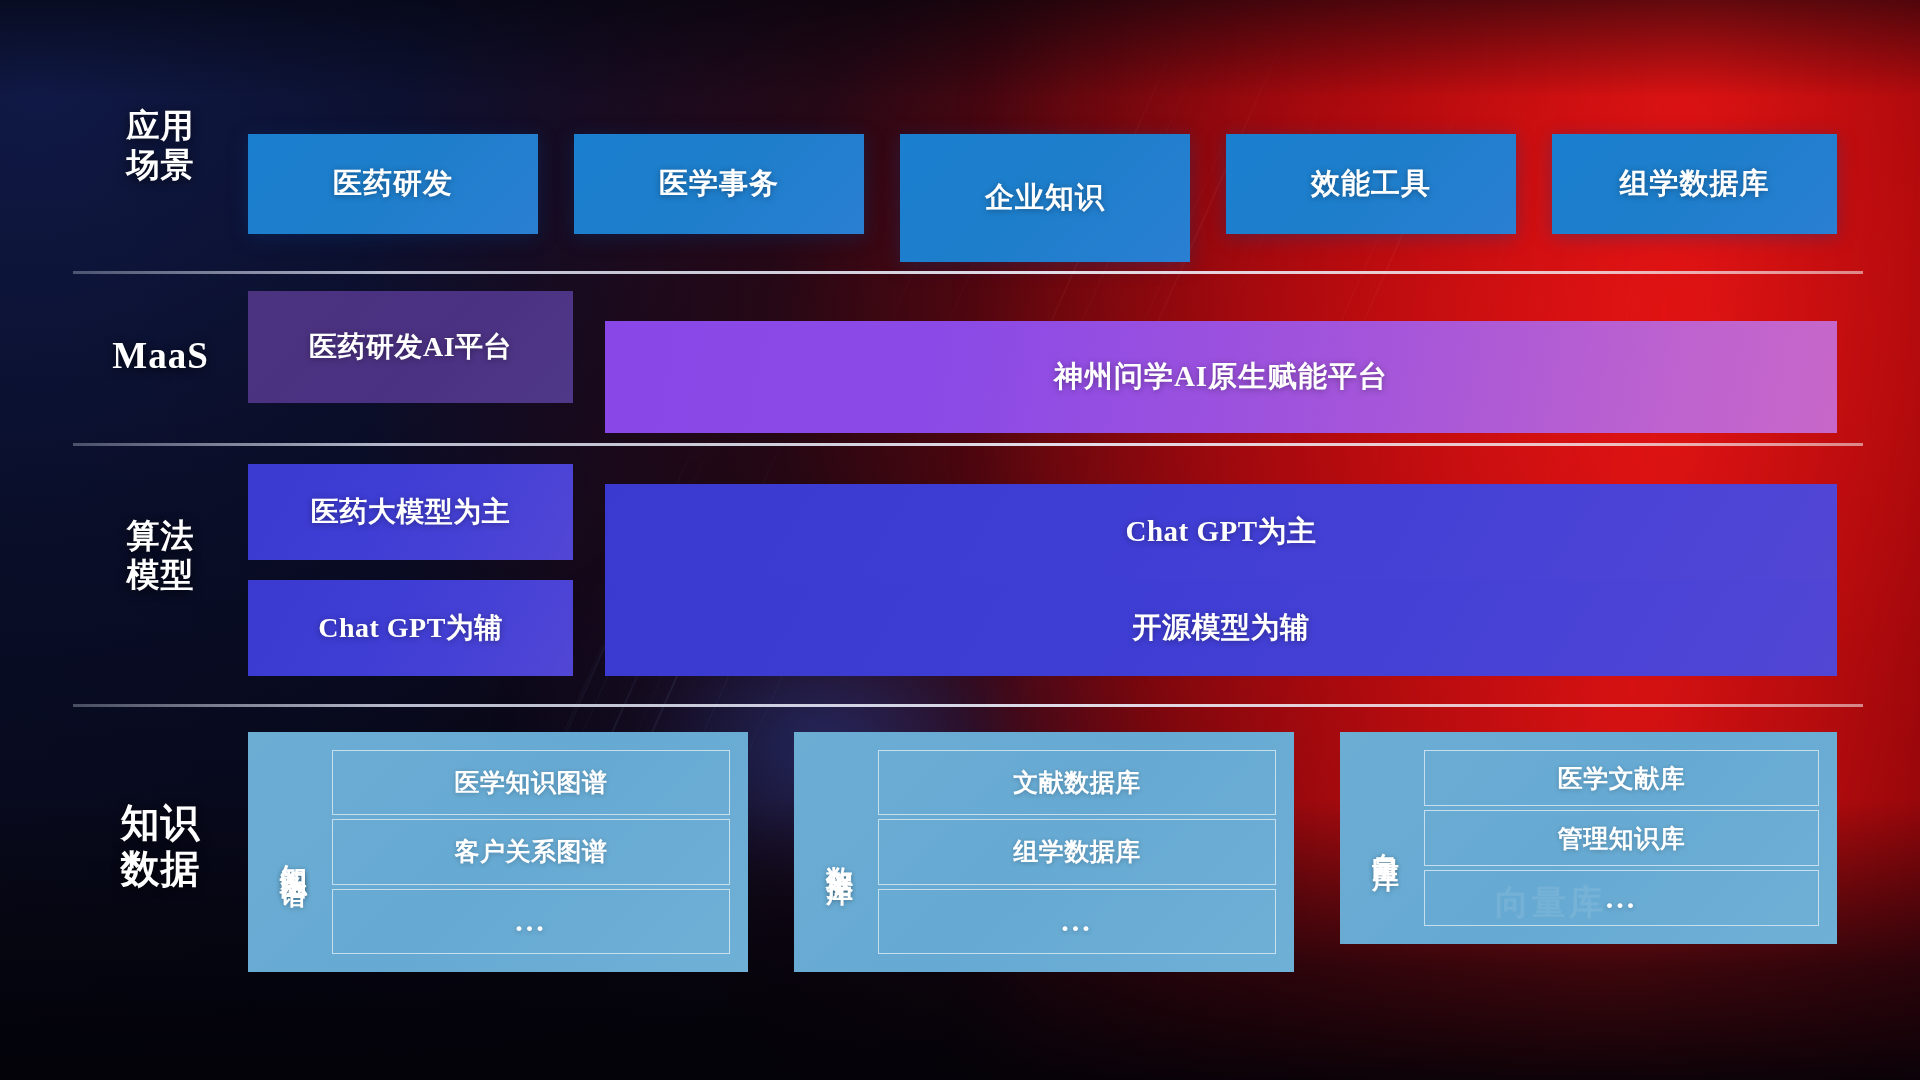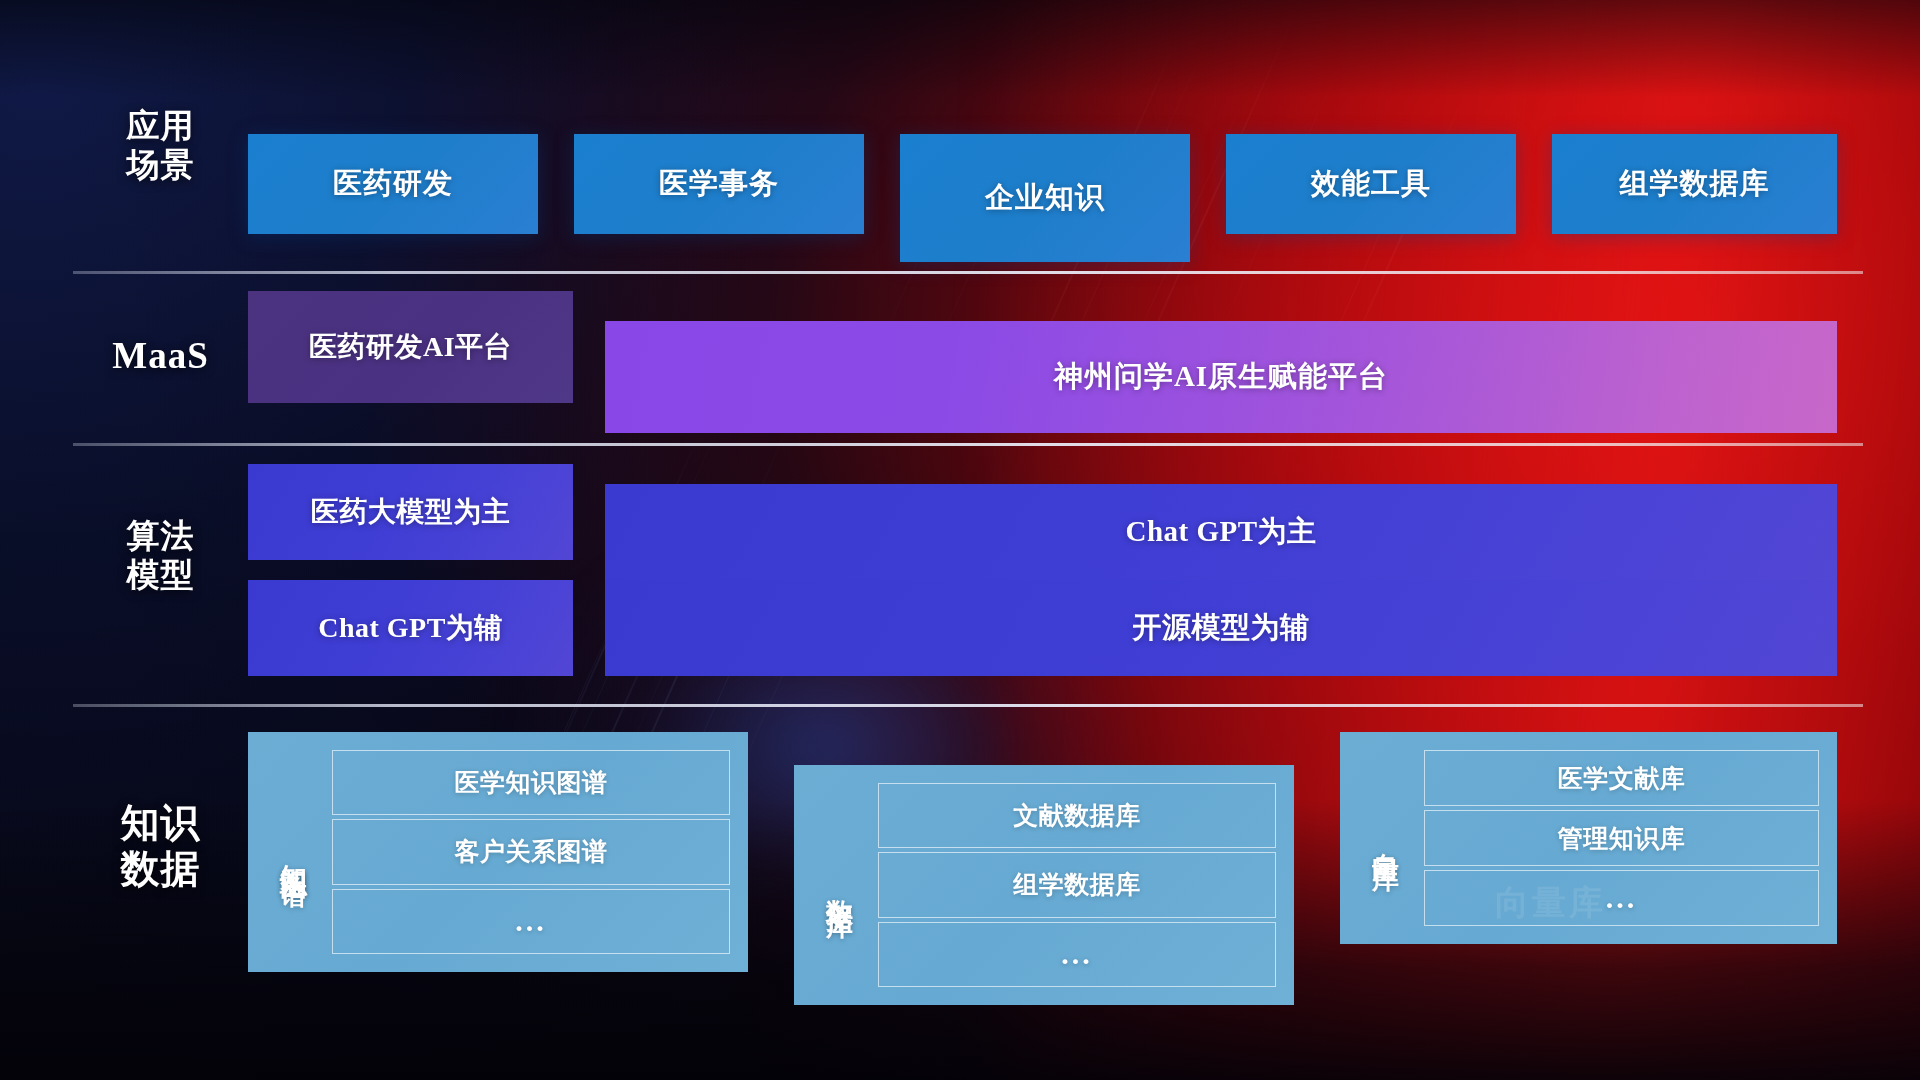--- a/index.html
+++ b/index.html
@@ -208,21 +208,21 @@
 
   <div class="kn-panel" style="left:248px; top:732px; width:500px; height:240px;">
     <div class="kn-side">知识图谱</div>
     <div class="kn-items">
       <div class="kn-item">医学知识图谱</div>
       <div class="kn-item">客户关系图谱</div>
       <div class="kn-item ellipsis">...</div>
     </div>
   </div>
 
-  <div class="kn-panel" style="left:794px; top:732px; width:500px; height:240px;margin-top:33px;">
+  <div class="kn-panel" style="left:794px; top:732px; width:500px; height:240px;">
     <div class="kn-side">数据库</div>
     <div class="kn-items">
       <div class="kn-item">文献数据库</div>
       <div class="kn-item">组学数据库</div>
       <div class="kn-item ellipsis">...</div>
     </div>
   </div>
 
   <div class="kn-panel" style="left:1340px; top:732px; width:497px; height:212px;">
     <div class="kn-side">向量库</div>

